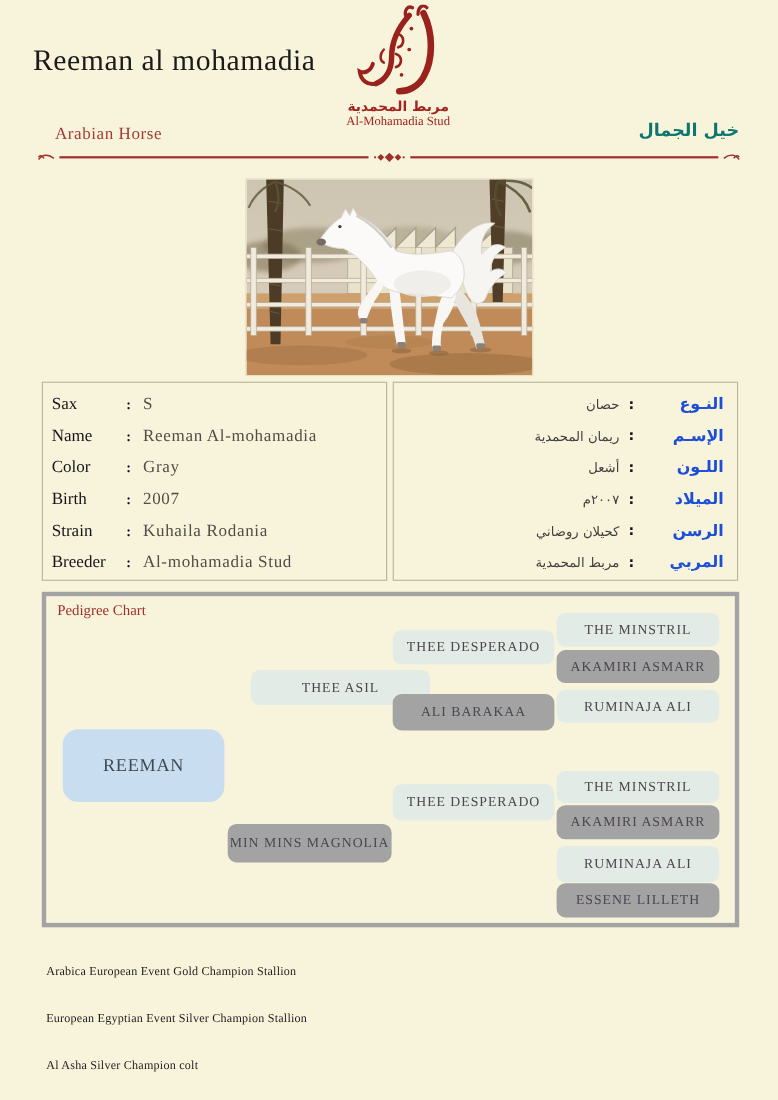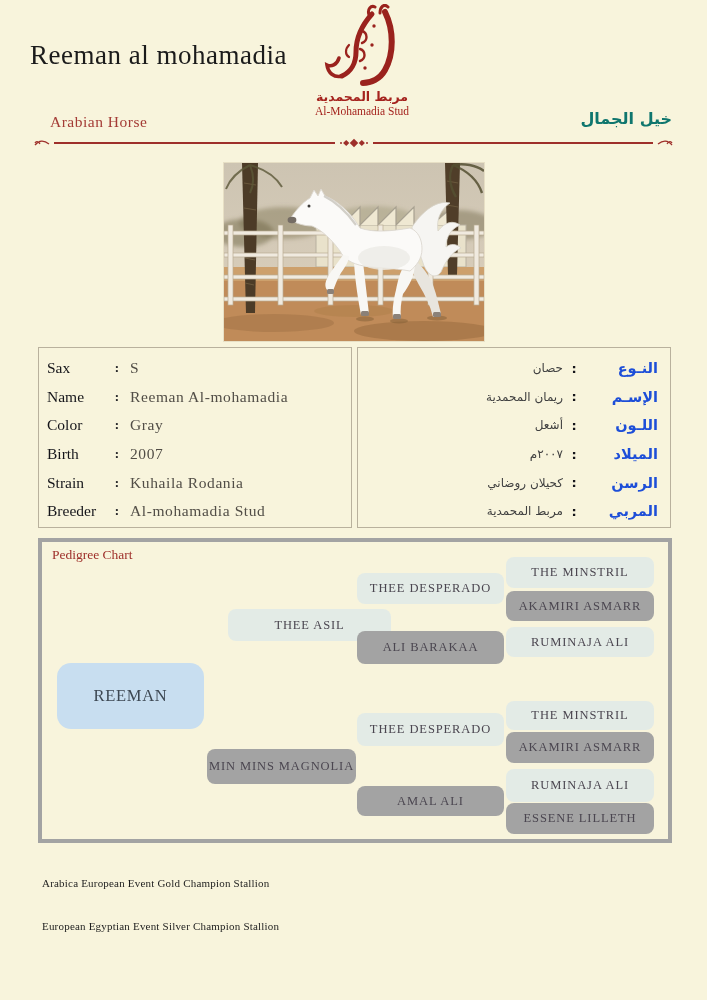--- a/index.html
+++ b/index.html
@@ -315,26 +315,26 @@
       <div>
         <div>REEMAN</div>
       </div>
     </div>
 
     <div class="pnode male n0">THEE ASIL</div>
     <div class="pnode female n1">MIN MINS MAGNOLIA</div>
     <div class="pnode male n2">THEE DESPERADO</div>
     <div class="pnode female n3">ALI BARAKAA</div>
     <div class="pnode male n4">THEE DESPERADO</div>
-    <div class="pnode female n5">AMAL ALI</div>
     <div class="pnode male n6">THE MINSTRIL</div>
     <div class="pnode female n7">AKAMIRI ASMARR</div>
     <div class="pnode male n8">RUMINAJA ALI</div>
     <div class="pnode male n10">THE MINSTRIL</div>
     <div class="pnode female n11">AKAMIRI ASMARR</div>
     <div class="pnode male n12">RUMINAJA ALI</div>
     <div class="pnode female n13">ESSENE LILLETH</div>
   </div>
 
   <div class="ach ach1">Arabica European Event Gold Champion Stallion</div>
   <div class="ach ach2">European Egyptian Event Silver Champion Stallion</div>
+  <div class="ach ach3">Al Asha Silver Champion colt</div>
 
 </div>
 
 </body></html>

